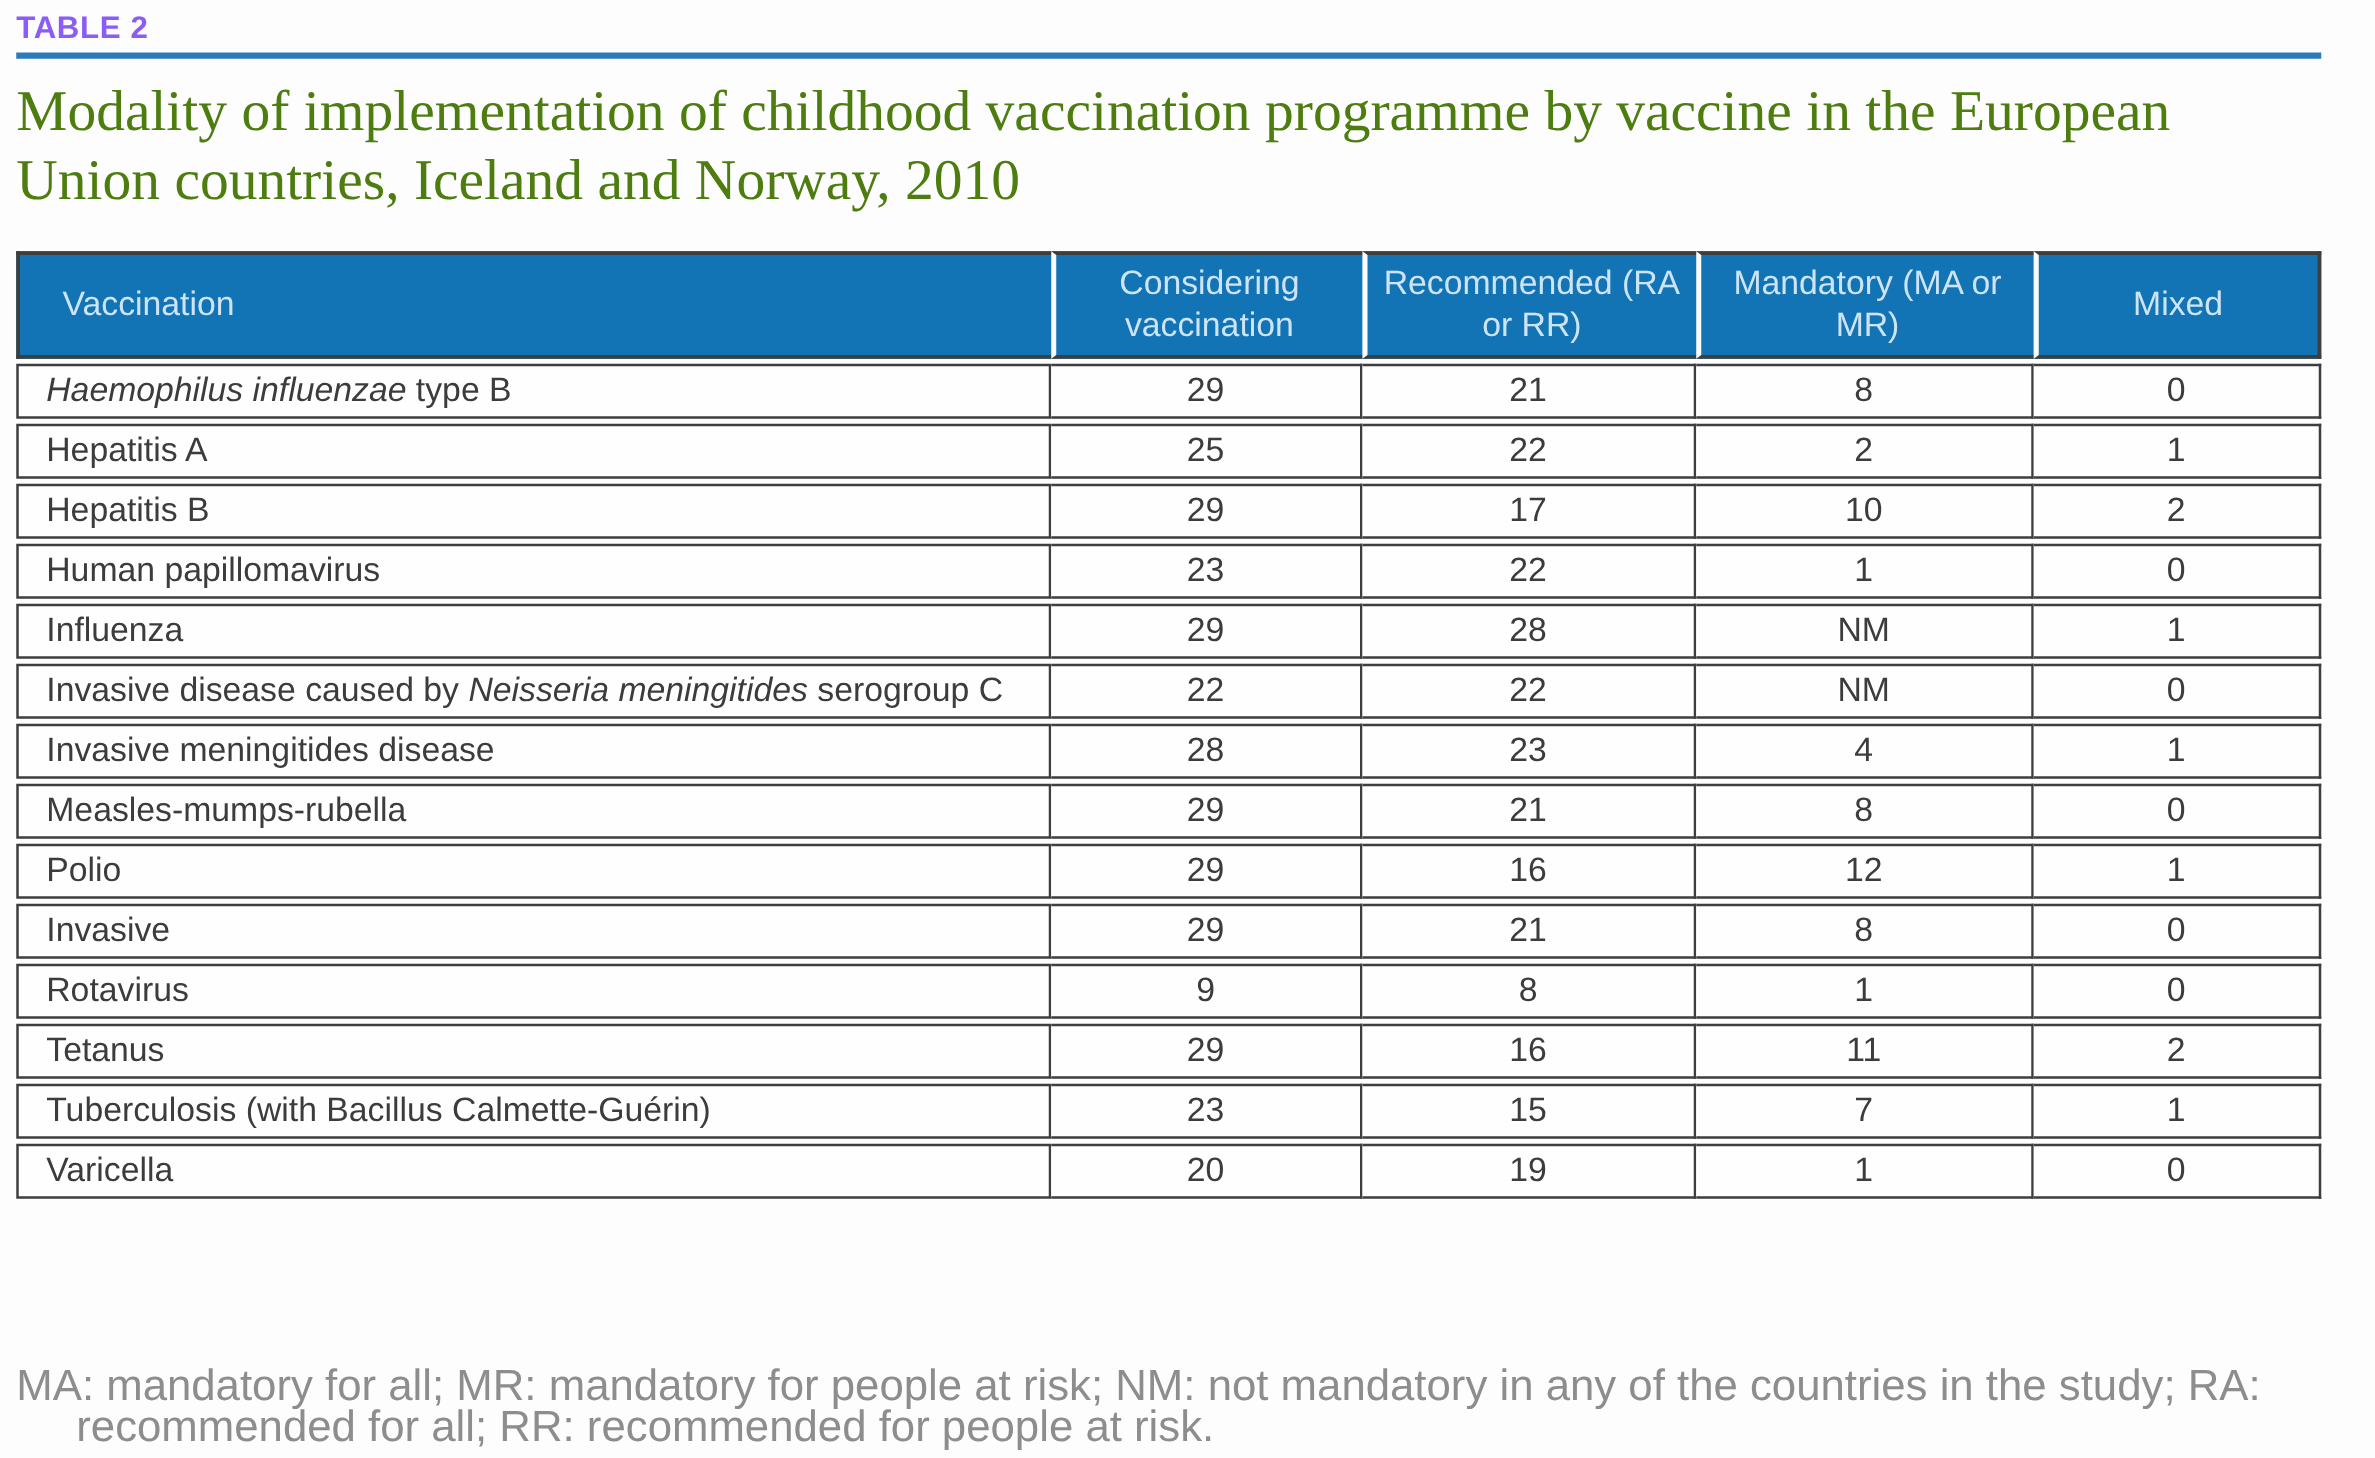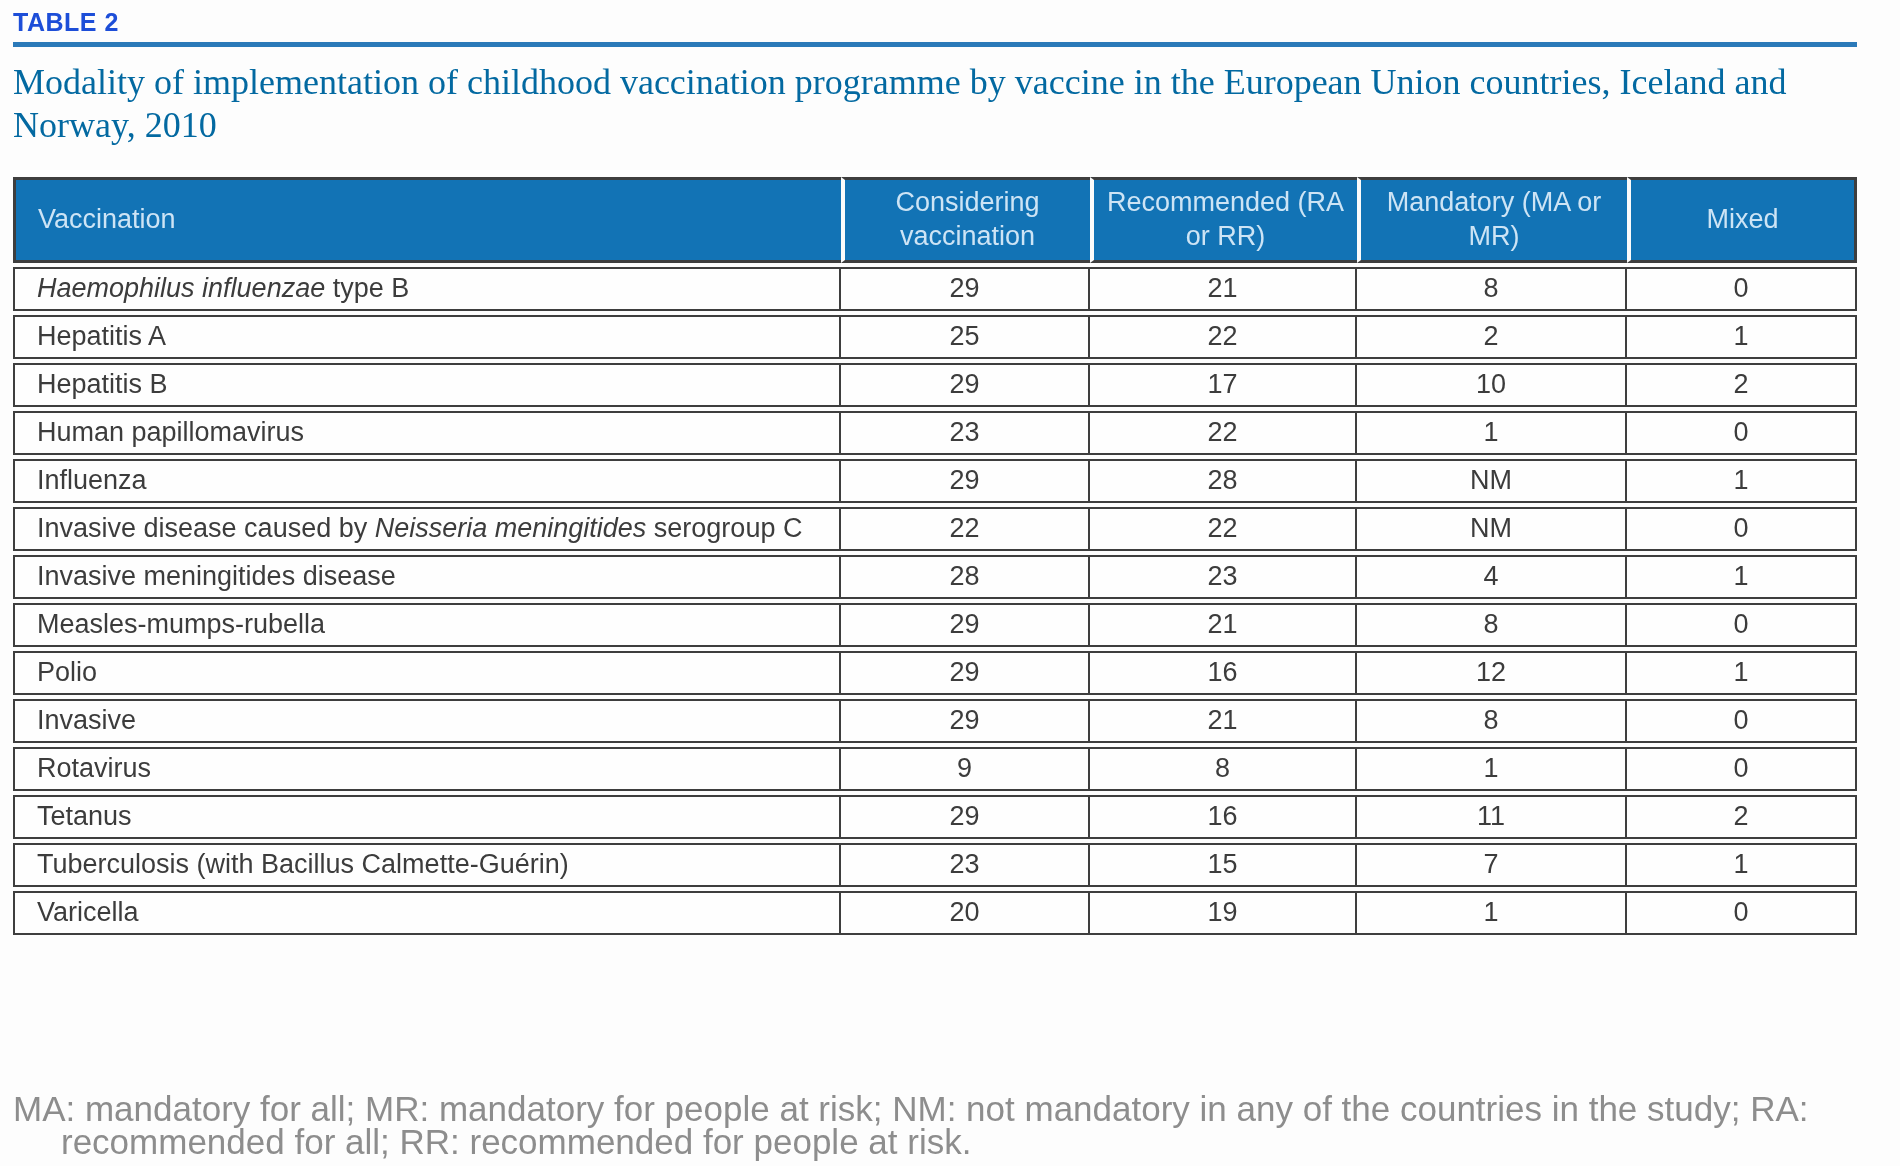--- a/index.html
+++ b/index.html
@@ -11,33 +11,33 @@
   .page {
     width: 1900px;
     height: 1166px;
     padding: 8px 43px 0 13px;
     position: relative;
   }
   .table-label {
     font-size: 25px;
     font-weight: bold;
     letter-spacing: 0.5px;
-    color: #1d4ed8;
+    color: #8b5cf6;
     text-transform: uppercase;
   }
   .title-rule {
     height: 5px;
     background: #2b7ab9;
     margin-top: 5px;
   }
   .caption {
     font-family: "Liberation Serif", serif;
-    font-size: 36px;
+    font-size: 46px;
     line-height: 1.2;
-    color: #0369a1;
+    color: #4d7c0f;
     margin-top: 14px;
     max-width: 1844px;
   }
   table.vax-table {
     margin-top: 26px;
     width: 1844px;
     table-layout: fixed;
     border-collapse: separate;
     border-spacing: 0 4px;
   }
@@ -49,21 +49,21 @@
     text-align: center;
     vertical-align: middle;
     height: 84px;
     padding: 6px 10px;
     border-top: 3px solid #3e3e3e;
     border-bottom: 3px solid #3e3e3e;
     line-height: 1.25;
   }
   th:first-child {
     text-align: left;
-    padding-left: 22px;
+    padding-left: 34px;
     border-left: 3px solid #3e3e3e;
   }
   th:last-child { border-right: 3px solid #3e3e3e; }
   th + th { border-left: 4px solid #fbfbfb; }
   td {
     font-size: 27px;
     color: #3c3c3c;
     height: 44px;
     vertical-align: middle;
     border-top: 2px solid #3e3e3e;

